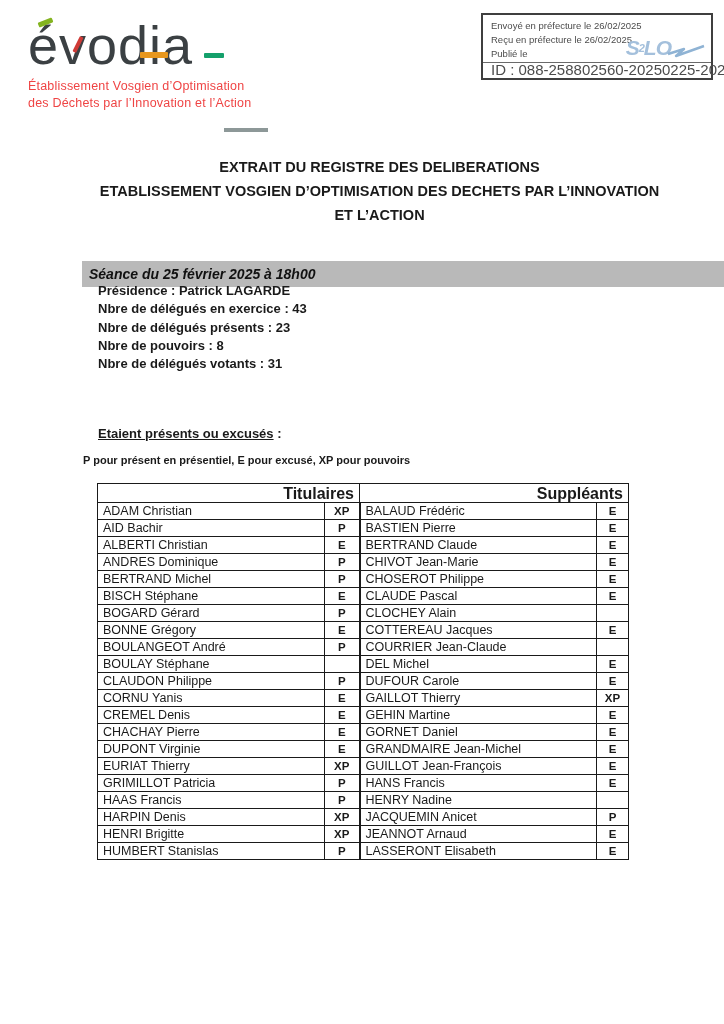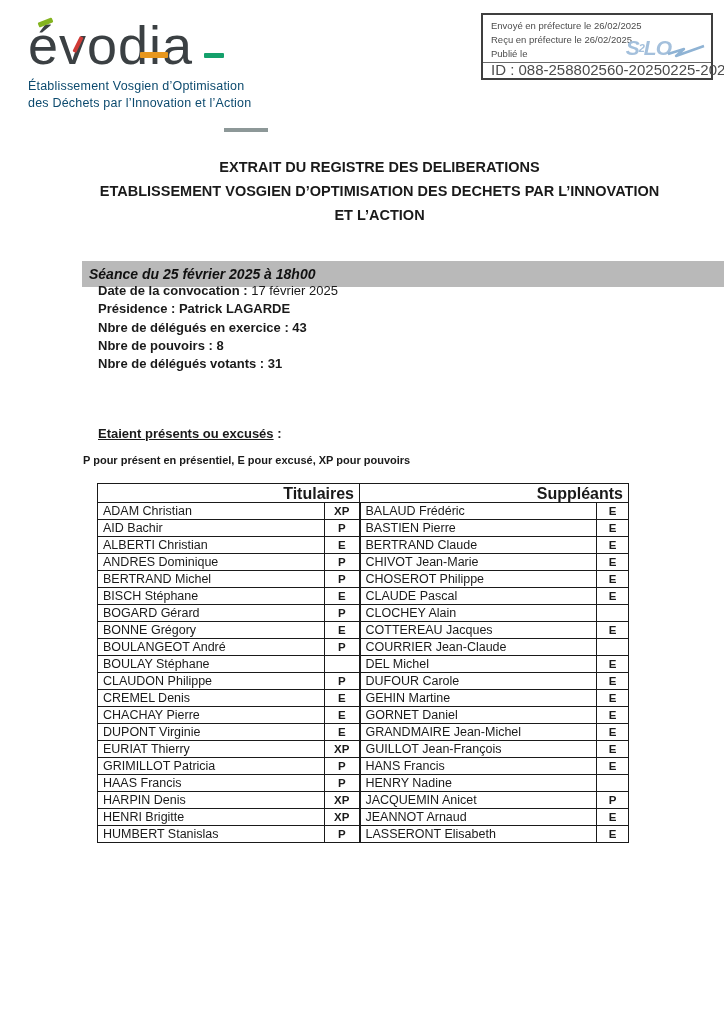--- a/index.html
+++ b/index.html
@@ -18,21 +18,21 @@
   .wordmark-wrap { position: relative; height: 62px; }
   .wordmark {
     font-size: 54px; line-height: 58px; letter-spacing: 1px;
     color: #3b4043; font-weight: 400;
   }
   .mark { position: absolute; border-radius: 1px; }
   .mark-accent { left: 10px; top: 4px; width: 15px; height: 5px; background: #84b420; transform: rotate(-22deg); }
   .mark-red    { left: 48px; top: 20px; width: 4px; height: 17px; background: #cf3a36; transform: rotate(26deg); }
   .mark-orange { left: 112px; top: 36px; width: 28px; height: 6px; background: #e8971d; }
   .mark-green  { left: 176px; top: 37px; width: 20px; height: 5px; background: #14a06b; }
-  .logo-sub { font-size: 12.5px; line-height: 17px; color: #0c4a6e; letter-spacing: 0.2px; }
+  .logo-sub { font-size: 12.5px; line-height: 17px; color: #ef4444; letter-spacing: 0.2px; }
   .logo-rule { position: absolute; left: 196px; top: 112px; width: 44px; height: 4px; background: #8d9898; }
 
   
   .stamp {
     position: absolute; left: 481px; top: 13px; width: 232px; height: 67px;
     border: 2px solid #3f3f3f; background: #fff;
     padding: 4px 8px 0 8px;
     font-size: 9.5px; color: #4c4c4c;
   }
   .stamp-row { line-height: 14px; white-space: nowrap; }
@@ -128,23 +128,23 @@
 
   <div class="doc-title">
     <div>EXTRAIT DU REGISTRE DES DELIBERATIONS</div>
     <div>ETABLISSEMENT VOSGIEN D’OPTIMISATION DES DECHETS PAR L’INNOVATION</div>
     <div>ET L’ACTION</div>
   </div>
 
   <div class="session-bar">Séance du 25 février 2025 à 18h00</div>
 
   <div class="meta">
-      <div class="meta-line"><span class="b">Date de la convocation :</span><span> 17 février 2025</span></div>
       <div class="meta-line"><span class="b">Présidence : Patrick LAGARDE</span><span></span></div>
       <div class="meta-line"><span class="b">Nbre de délégués en exercice : 43</span><span></span></div>
+      <div class="meta-line"><span class="b">Nbre de délégués présents : 23</span><span></span></div>
       <div class="meta-line"><span class="b">Nbre de pouvoirs : 8</span><span></span></div>
       <div class="meta-line"><span class="b">Nbre de délégués votants : 31</span><span></span></div>
     </div>
 
   <div class="att-heading"><span class="u">Etaient présents ou excusés</span><span> :</span></div>
   <div class="att-legend">P pour présent en présentiel, E pour excusé, XP pour pouvoirs</div>
 
   <table class="att">
     <colgroup>
       <col style="width:227px">
@@ -219,20 +219,26 @@
           <td class="c3">DEL Michel</td>
           <td class="status">E</td>
         </tr>
         <tr>
           <td>CLAUDON Philippe</td>
           <td class="status">P</td>
           <td class="c3">DUFOUR Carole</td>
           <td class="status">E</td>
         </tr>
         <tr>
+          <td>CORNU Yanis</td>
+          <td class="status">E</td>
+          <td class="c3">GAILLOT Thierry</td>
+          <td class="status">XP</td>
+        </tr>
+        <tr>
           <td>CREMEL Denis</td>
           <td class="status">E</td>
           <td class="c3">GEHIN Martine</td>
           <td class="status">E</td>
         </tr>
         <tr>
           <td>CHACHAY Pierre</td>
           <td class="status">E</td>
           <td class="c3">GORNET Daniel</td>
           <td class="status">E</td>

